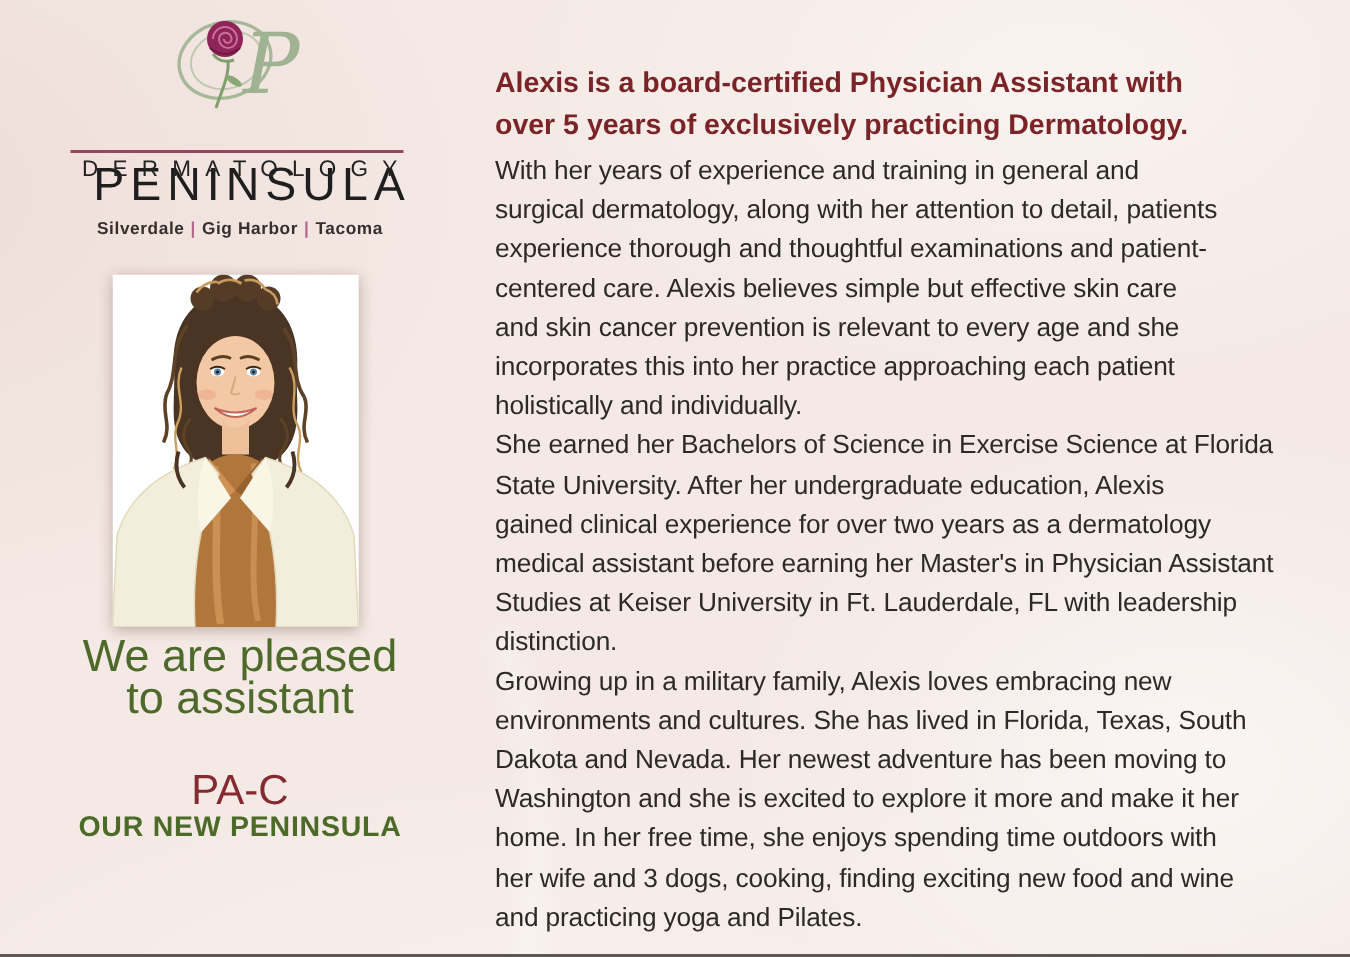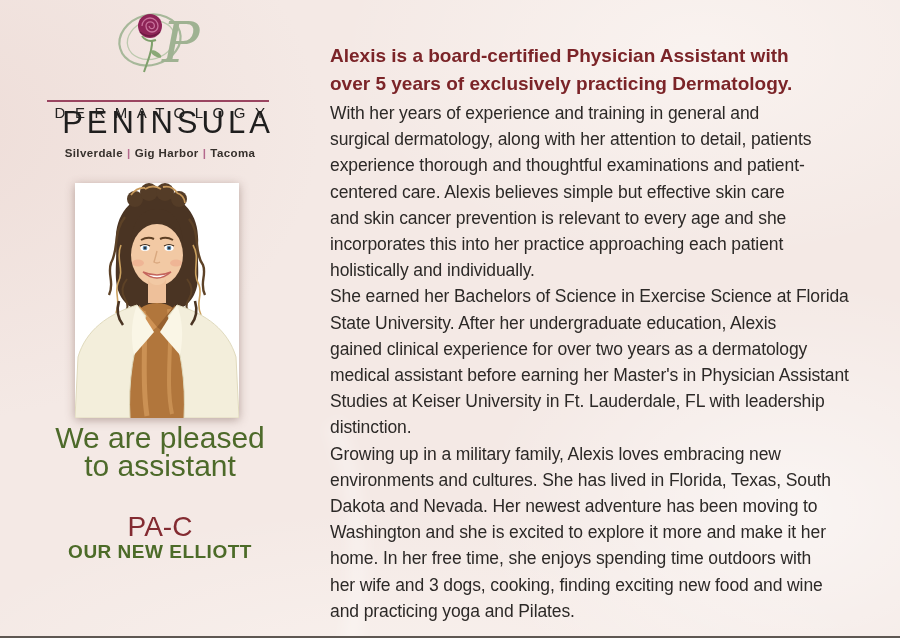--- a/index.html
+++ b/index.html
@@ -135,21 +135,21 @@
         <path d="M 164 235 L 161 174 C 153 147 131 131 102 122 L 93 133 C 106 162 111 200 109 235 Z" fill="#f3eedb" stroke="#e0dabd" stroke-width="1"></path>
         <path d="M 102 122 L 85 149 L 105 172 C 109 152 107 135 102 122 Z" fill="#faf6e6"></path>
 
         <path d="M 44 118 q -4 14 4 24 M 120 118 q 4 14 -4 24" fill="none" stroke="#4a3423" stroke-width="2.6"></path>
       </svg>
     </div>
 
     <div class="intro-line l1">We are pleased</div>
     <div class="intro-line l2">to assistant</div>
     <div class="intro-cred">PA-C</div>
-    <div class="intro-provider">OUR NEW ELLIOTT</div>
+    <div class="intro-provider">OUR NEW PENINSULA</div>
   </div>
 
   <div class="article">
     <p class="lead">Alexis is a board-certified Physician Assistant with
 over 5 years of exclusively practicing Dermatology.</p>
     <p class="para">With her years of experience and training in general and
 surgical dermatology, along with her attention to detail, patients
 experience thorough and thoughtful examinations and patient-
 centered care. Alexis believes simple but effective skin care
 and skin cancer prevention is relevant to every age and she

